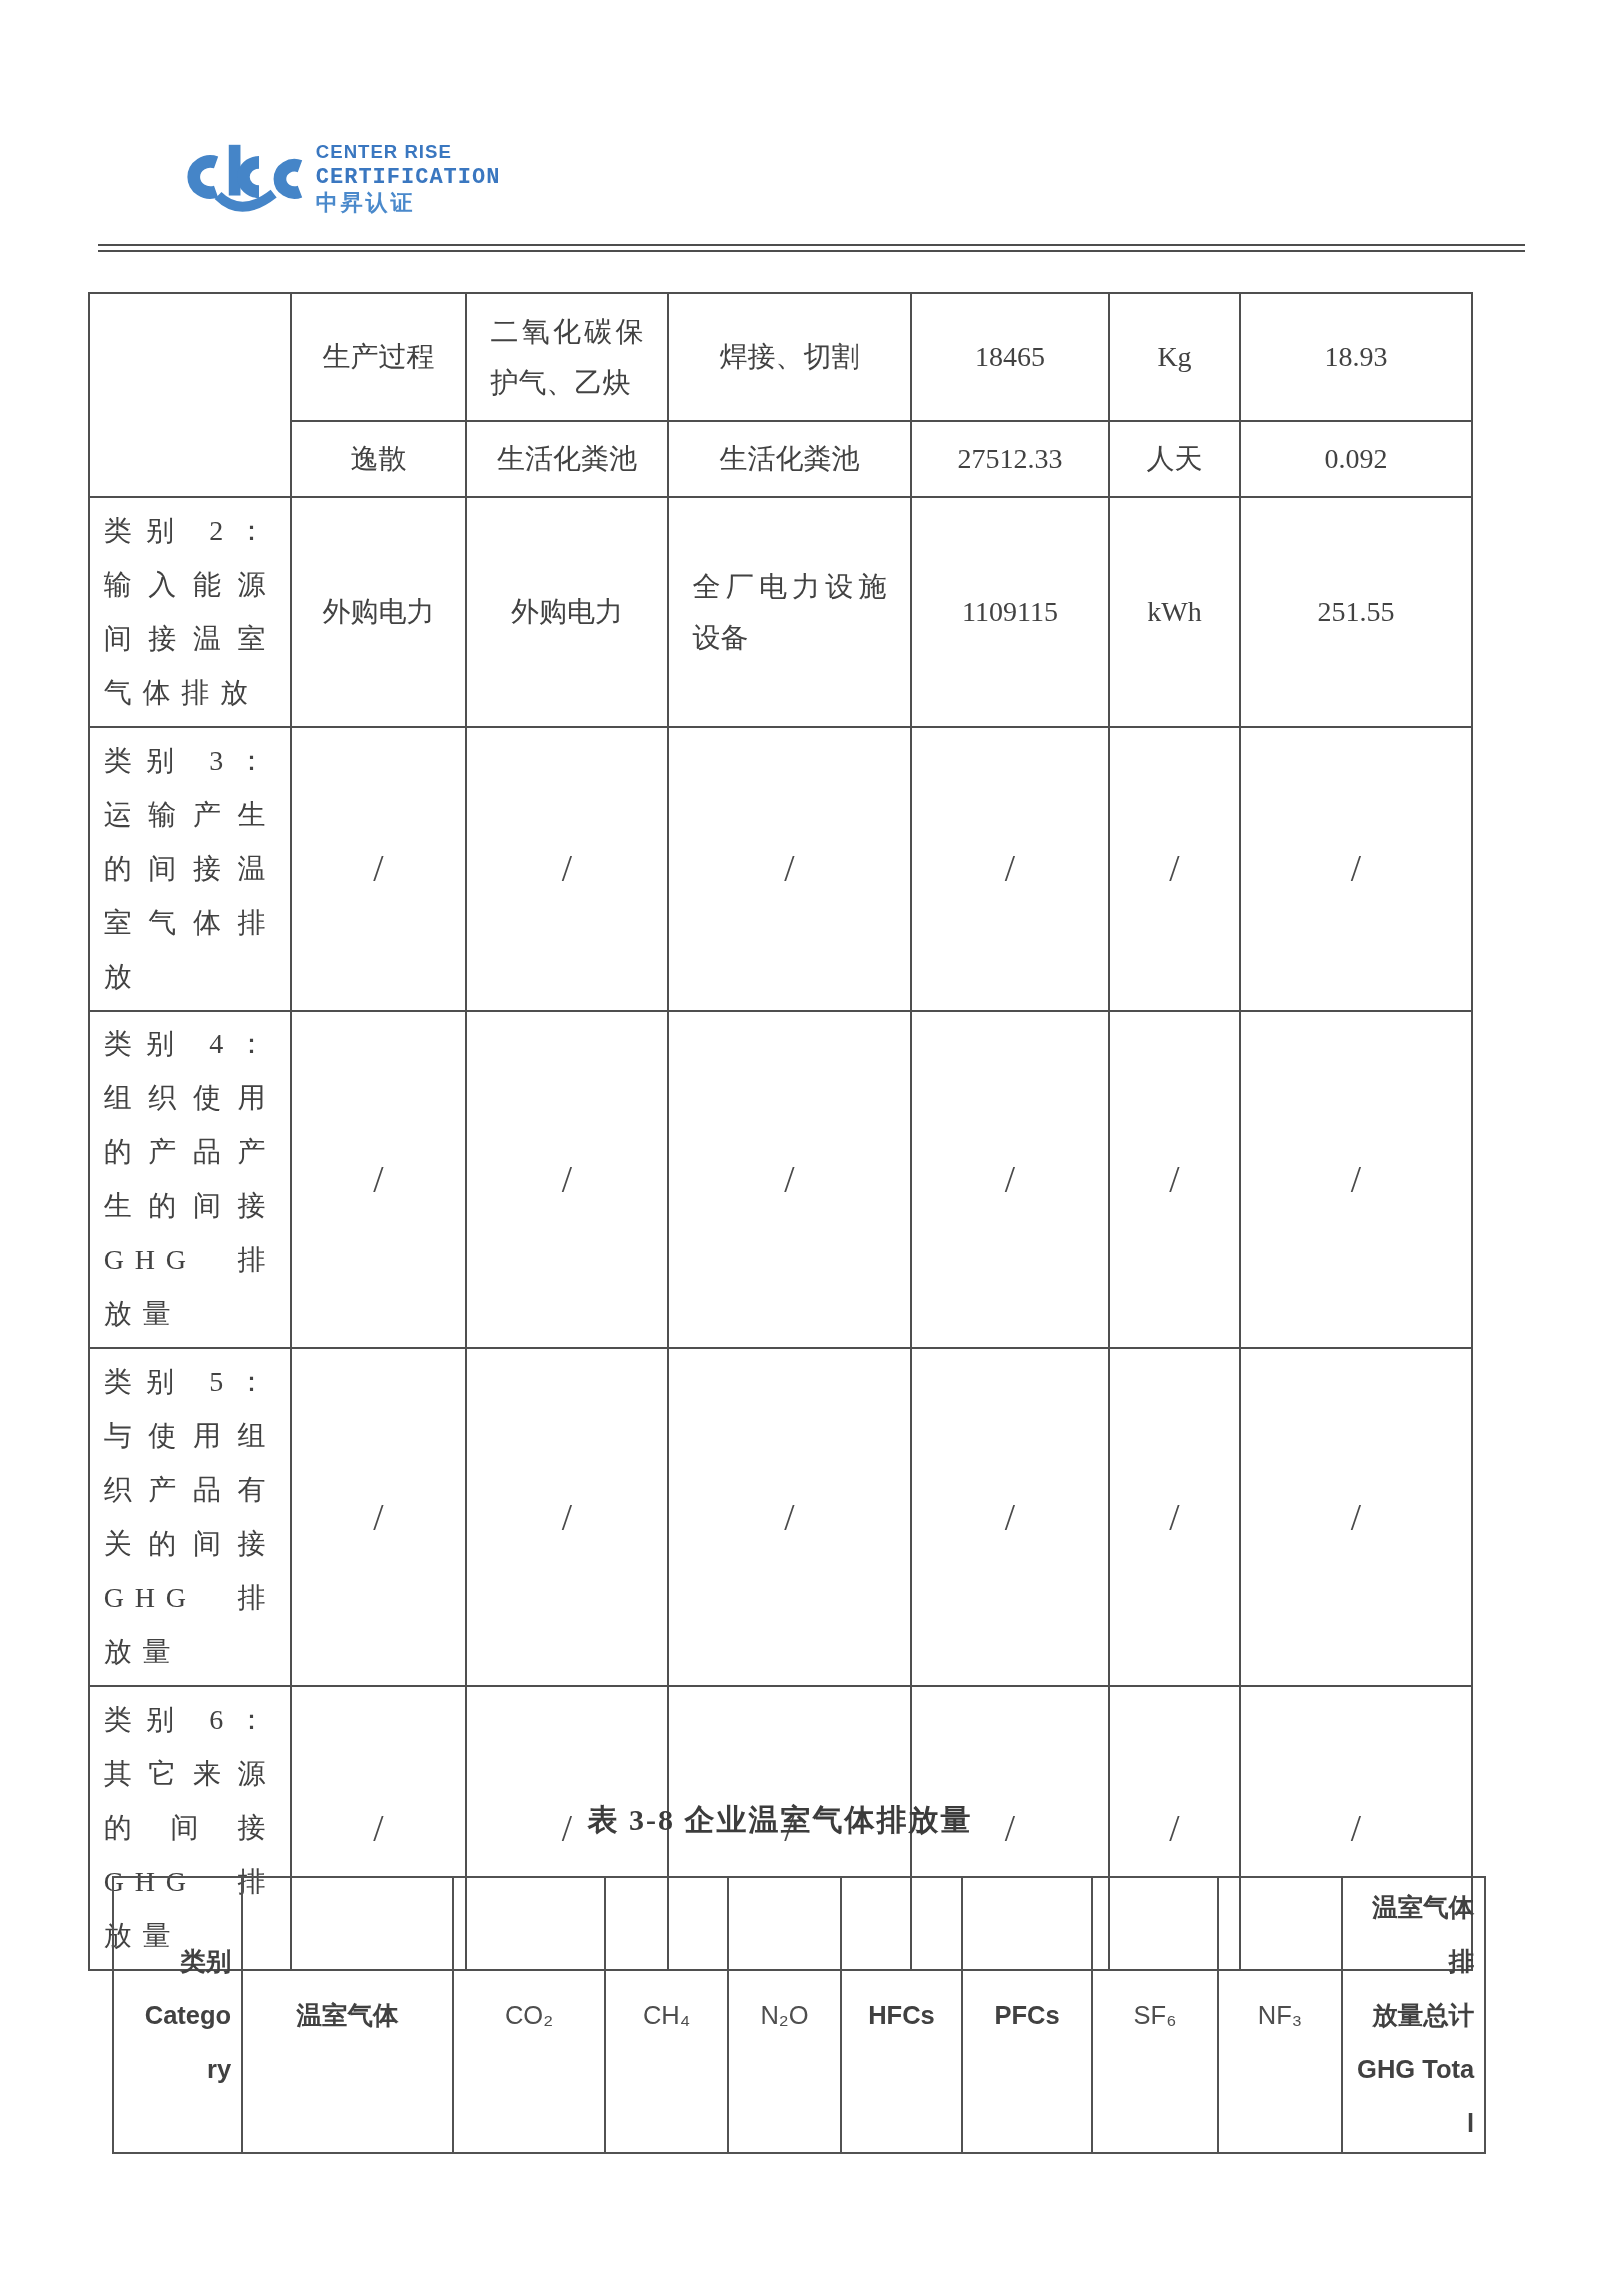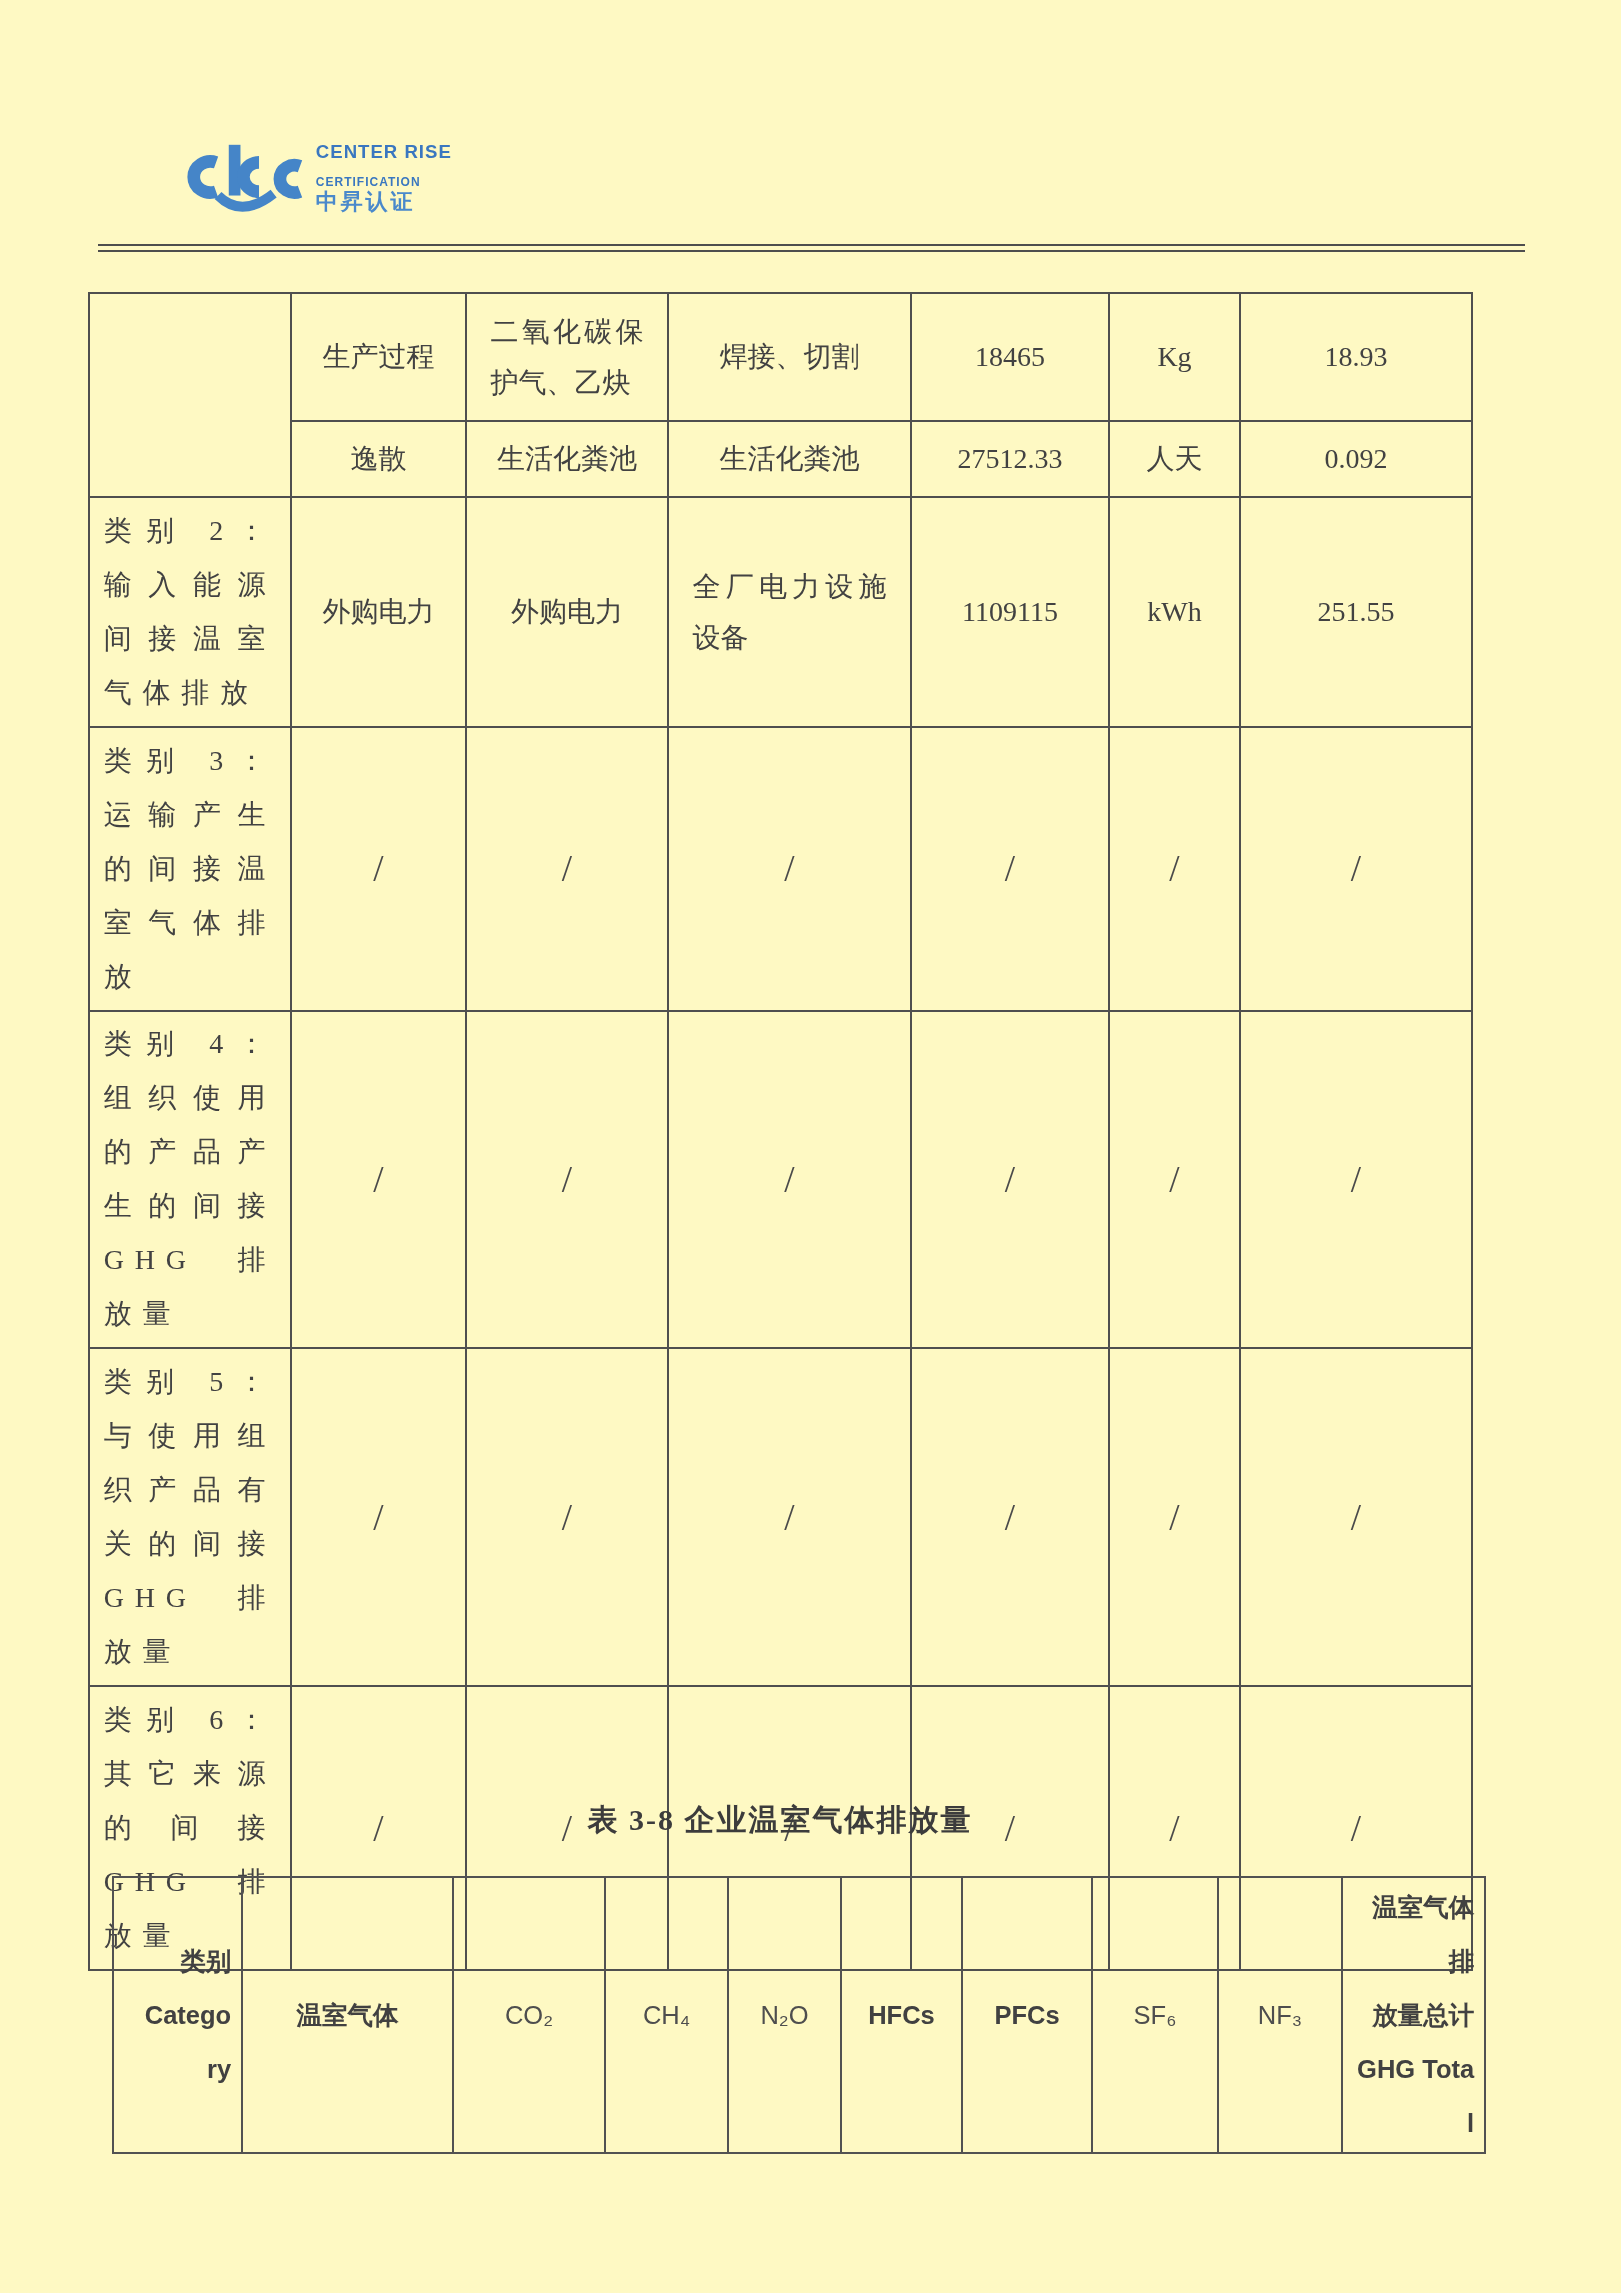--- a/index.html
+++ b/index.html
@@ -4,32 +4,32 @@
 <style>
   :root{
     --blue:#4080c4;
     --ink:#3f3f3f;
     --border:#4f4f4f;
   }
   html,body{margin:0;padding:0;background:#e8e8e8;}
   .page{
     position:relative;
     width:1621px;height:2294px;
-    background:#fef9c3;
+    background:#ffffff;
     margin:0 auto;
     overflow:hidden;
     font-family:"Liberation Serif","DejaVu Serif",serif;
     color:var(--ink);
   }
   
   .logo{position:absolute;left:173px;top:137px;display:flex;align-items:flex-start;}
   .logo-mark{width:133px;height:80px;}
   .logo-text{margin-left:9.8px;line-height:1;font-family:"Liberation Sans","DejaVu Sans",sans-serif;}
   .logo-en1{font-size:18.6px;font-weight:bold;color:#3a77c0;letter-spacing:1px;margin-top:5.9px;}
-  .logo-en2{font-size:12px;font-weight:bold;color:#3a77c0;letter-spacing:1px;margin-top:15px;}
+  .logo-en2{font-size:22px;font-weight:bold;color:#3a77c0;letter-spacing:1px;margin-top:6px;font-family:Liberation Mono, monospace;}
   .logo-cn{font-size:22px;font-weight:bold;color:#4a89cb;letter-spacing:2.9px;margin-top:2.9px;}
   .header-rule{
     position:absolute;left:98px;top:244px;width:1427px;height:3.9px;
     border-top:2.9px solid #4e4e4e;border-bottom:2.9px solid #4e4e4e;
   }
   
   table{border-collapse:collapse;table-layout:fixed;}
   .t1{position:absolute;left:88px;top:292px;width:1384px;font-size:28px;}
   .t1 td{
     border:2px solid var(--border);

